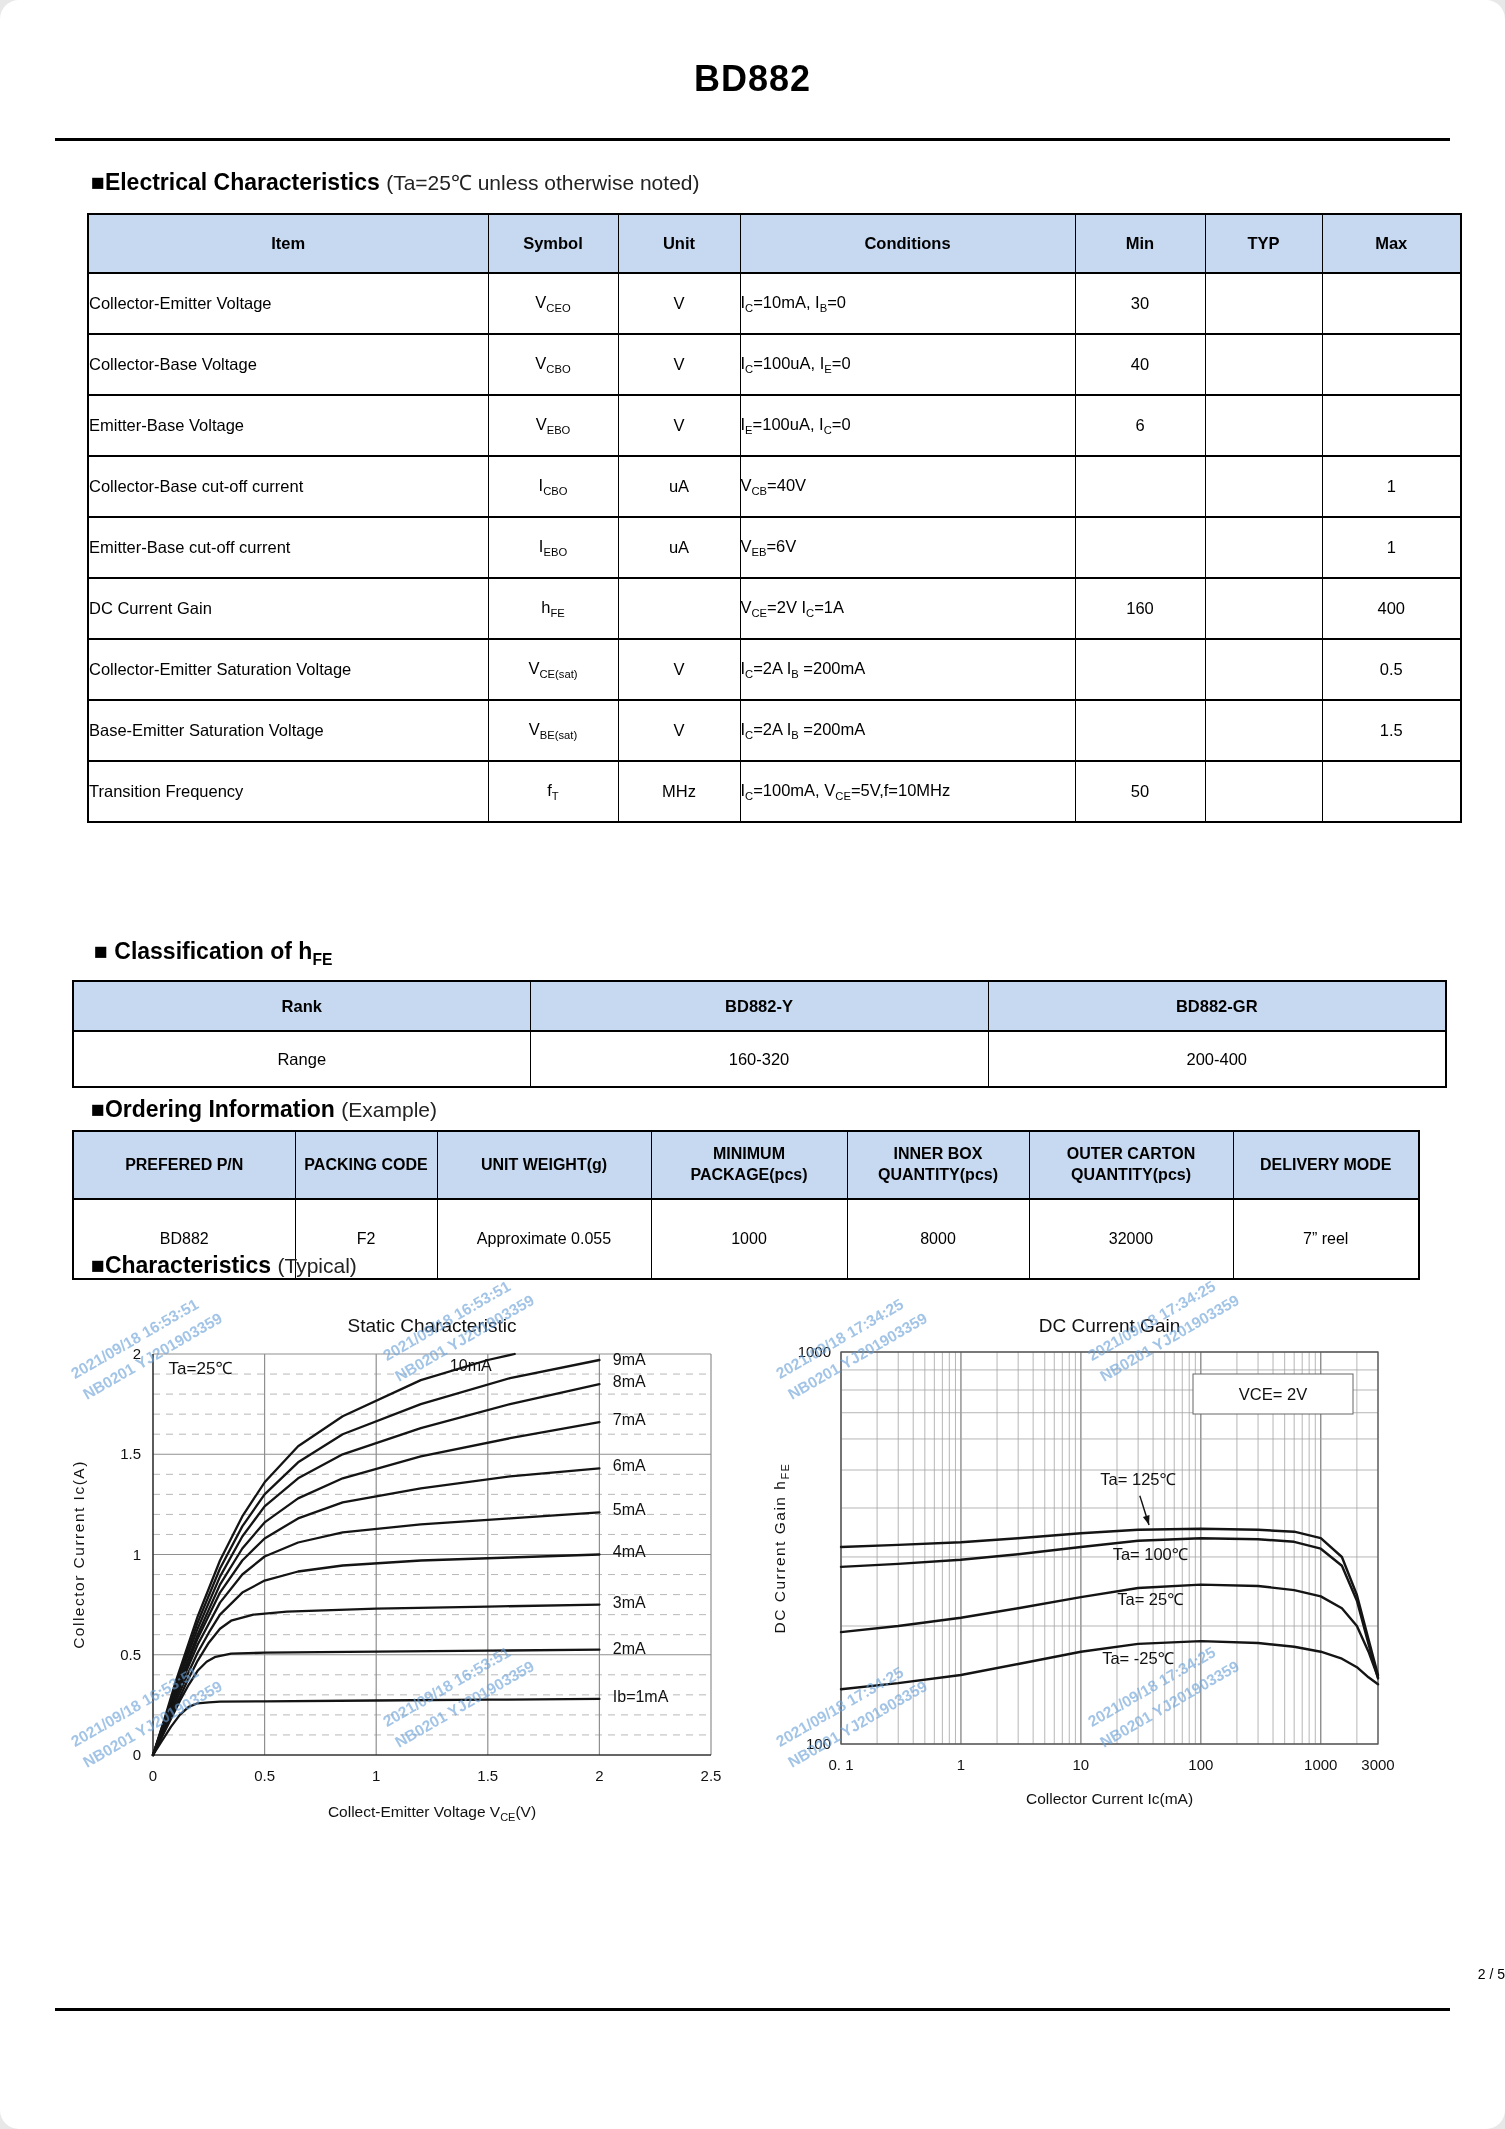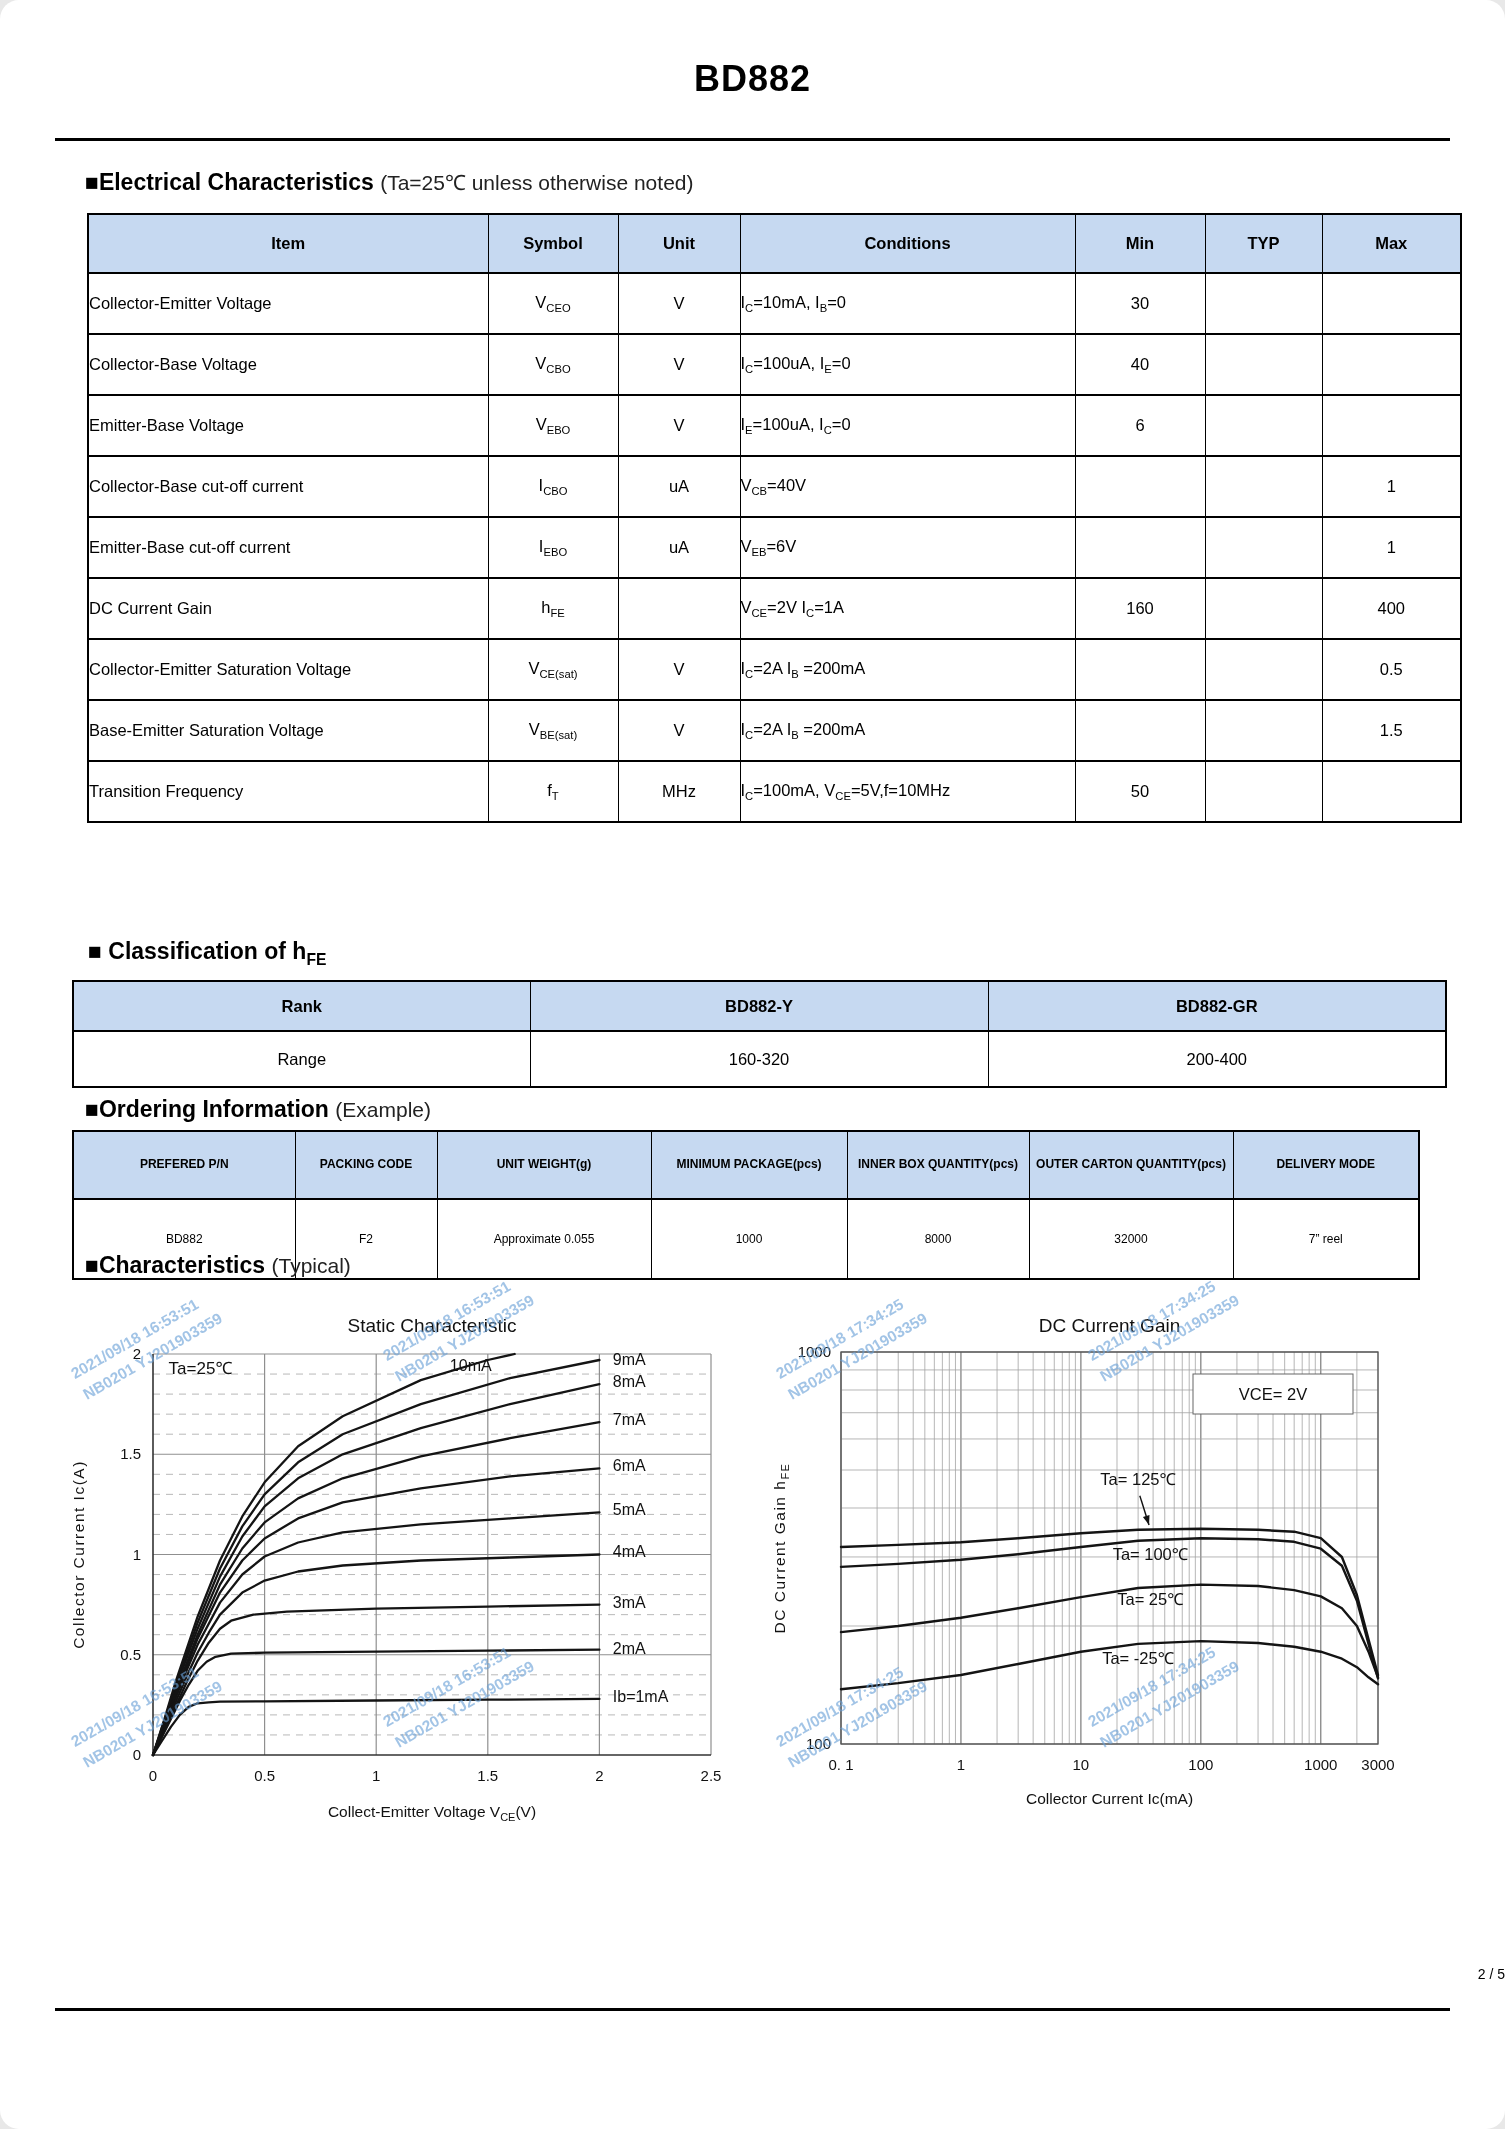--- a/index.html
+++ b/index.html
@@ -3,21 +3,21 @@
 <meta charset="utf-8">
 <style>
   html,body{margin:0;padding:0;background:#e8e8e8;}
   .page{position:relative;width:1505px;height:2129px;background:#ffffff;margin:0 auto;
         font-family:"Liberation Sans", sans-serif;color:#000;overflow:hidden;border-radius:19px;}
   .title{position:absolute;top:58px;left:0;width:100%;text-align:center;
          font-size:36px;font-weight:bold;margin:0;letter-spacing:1px;}
   .rule{position:absolute;left:55px;width:1395px;height:3px;background:#000;}
   .rule1{top:138px;}
   .rule2{top:2008px;}
-  .heading{position:absolute;font-size:23px;white-space:nowrap;}
+  .heading{position:absolute;font-size:23px;white-space:nowrap;margin-left:6px;}
   .h-bold{font-weight:bold;}
   .h-note{font-weight:normal;font-size:21px;color:#222;}
   .h-electrical{top:168px;left:85px;}
   .h-classification{top:938px;left:88px;}
   .h-ordering{top:1096px;left:85px;}
   .h-characteristics{top:1252px;left:85px;}
   sub{font-size:0.68em;}
 
   table{border-collapse:collapse;table-layout:fixed;position:absolute;
         font-size:16.5px;}
@@ -30,21 +30,21 @@
 
   .elec-table{top:213px;left:72px;width:1373px;margin-left:15px;}
   .elec-table th{height:55px;}
   .elec-table td{height:57px;}
   .elec-table td.cell-left{text-align:left;padding-left:0;}
 
   .class-table{top:980px;left:72px;width:1373px;}
   .class-table th{height:46px;}
   .class-table td{height:52px;}
 
-  .order-table{top:1130px;left:72px;width:1346px;font-size:12px;}
+  .order-table{top:1130px;left:72px;width:1346px;font-size:16px;}
   .order-table th{height:66px;line-height:1.3;padding:0 6px;}
   .order-table td{height:76px;}
 
   .charts{position:absolute;top:1292px;left:50px;width:1410px;height:545px;display:flex;}
   .chart{position:relative;width:705px;height:545px;}
   .chart svg{position:absolute;left:0;top:0;}
   .wm{position:absolute;transform:rotate(-30deg);color:rgba(105,160,215,0.62);
       font-size:15.5px;font-weight:bold;line-height:1.55;white-space:nowrap;
       pointer-events:none;z-index:3;}
   .footer-text{position:absolute;top:1966px;left:0;width:100%;text-align:right;font-size:14px;}

